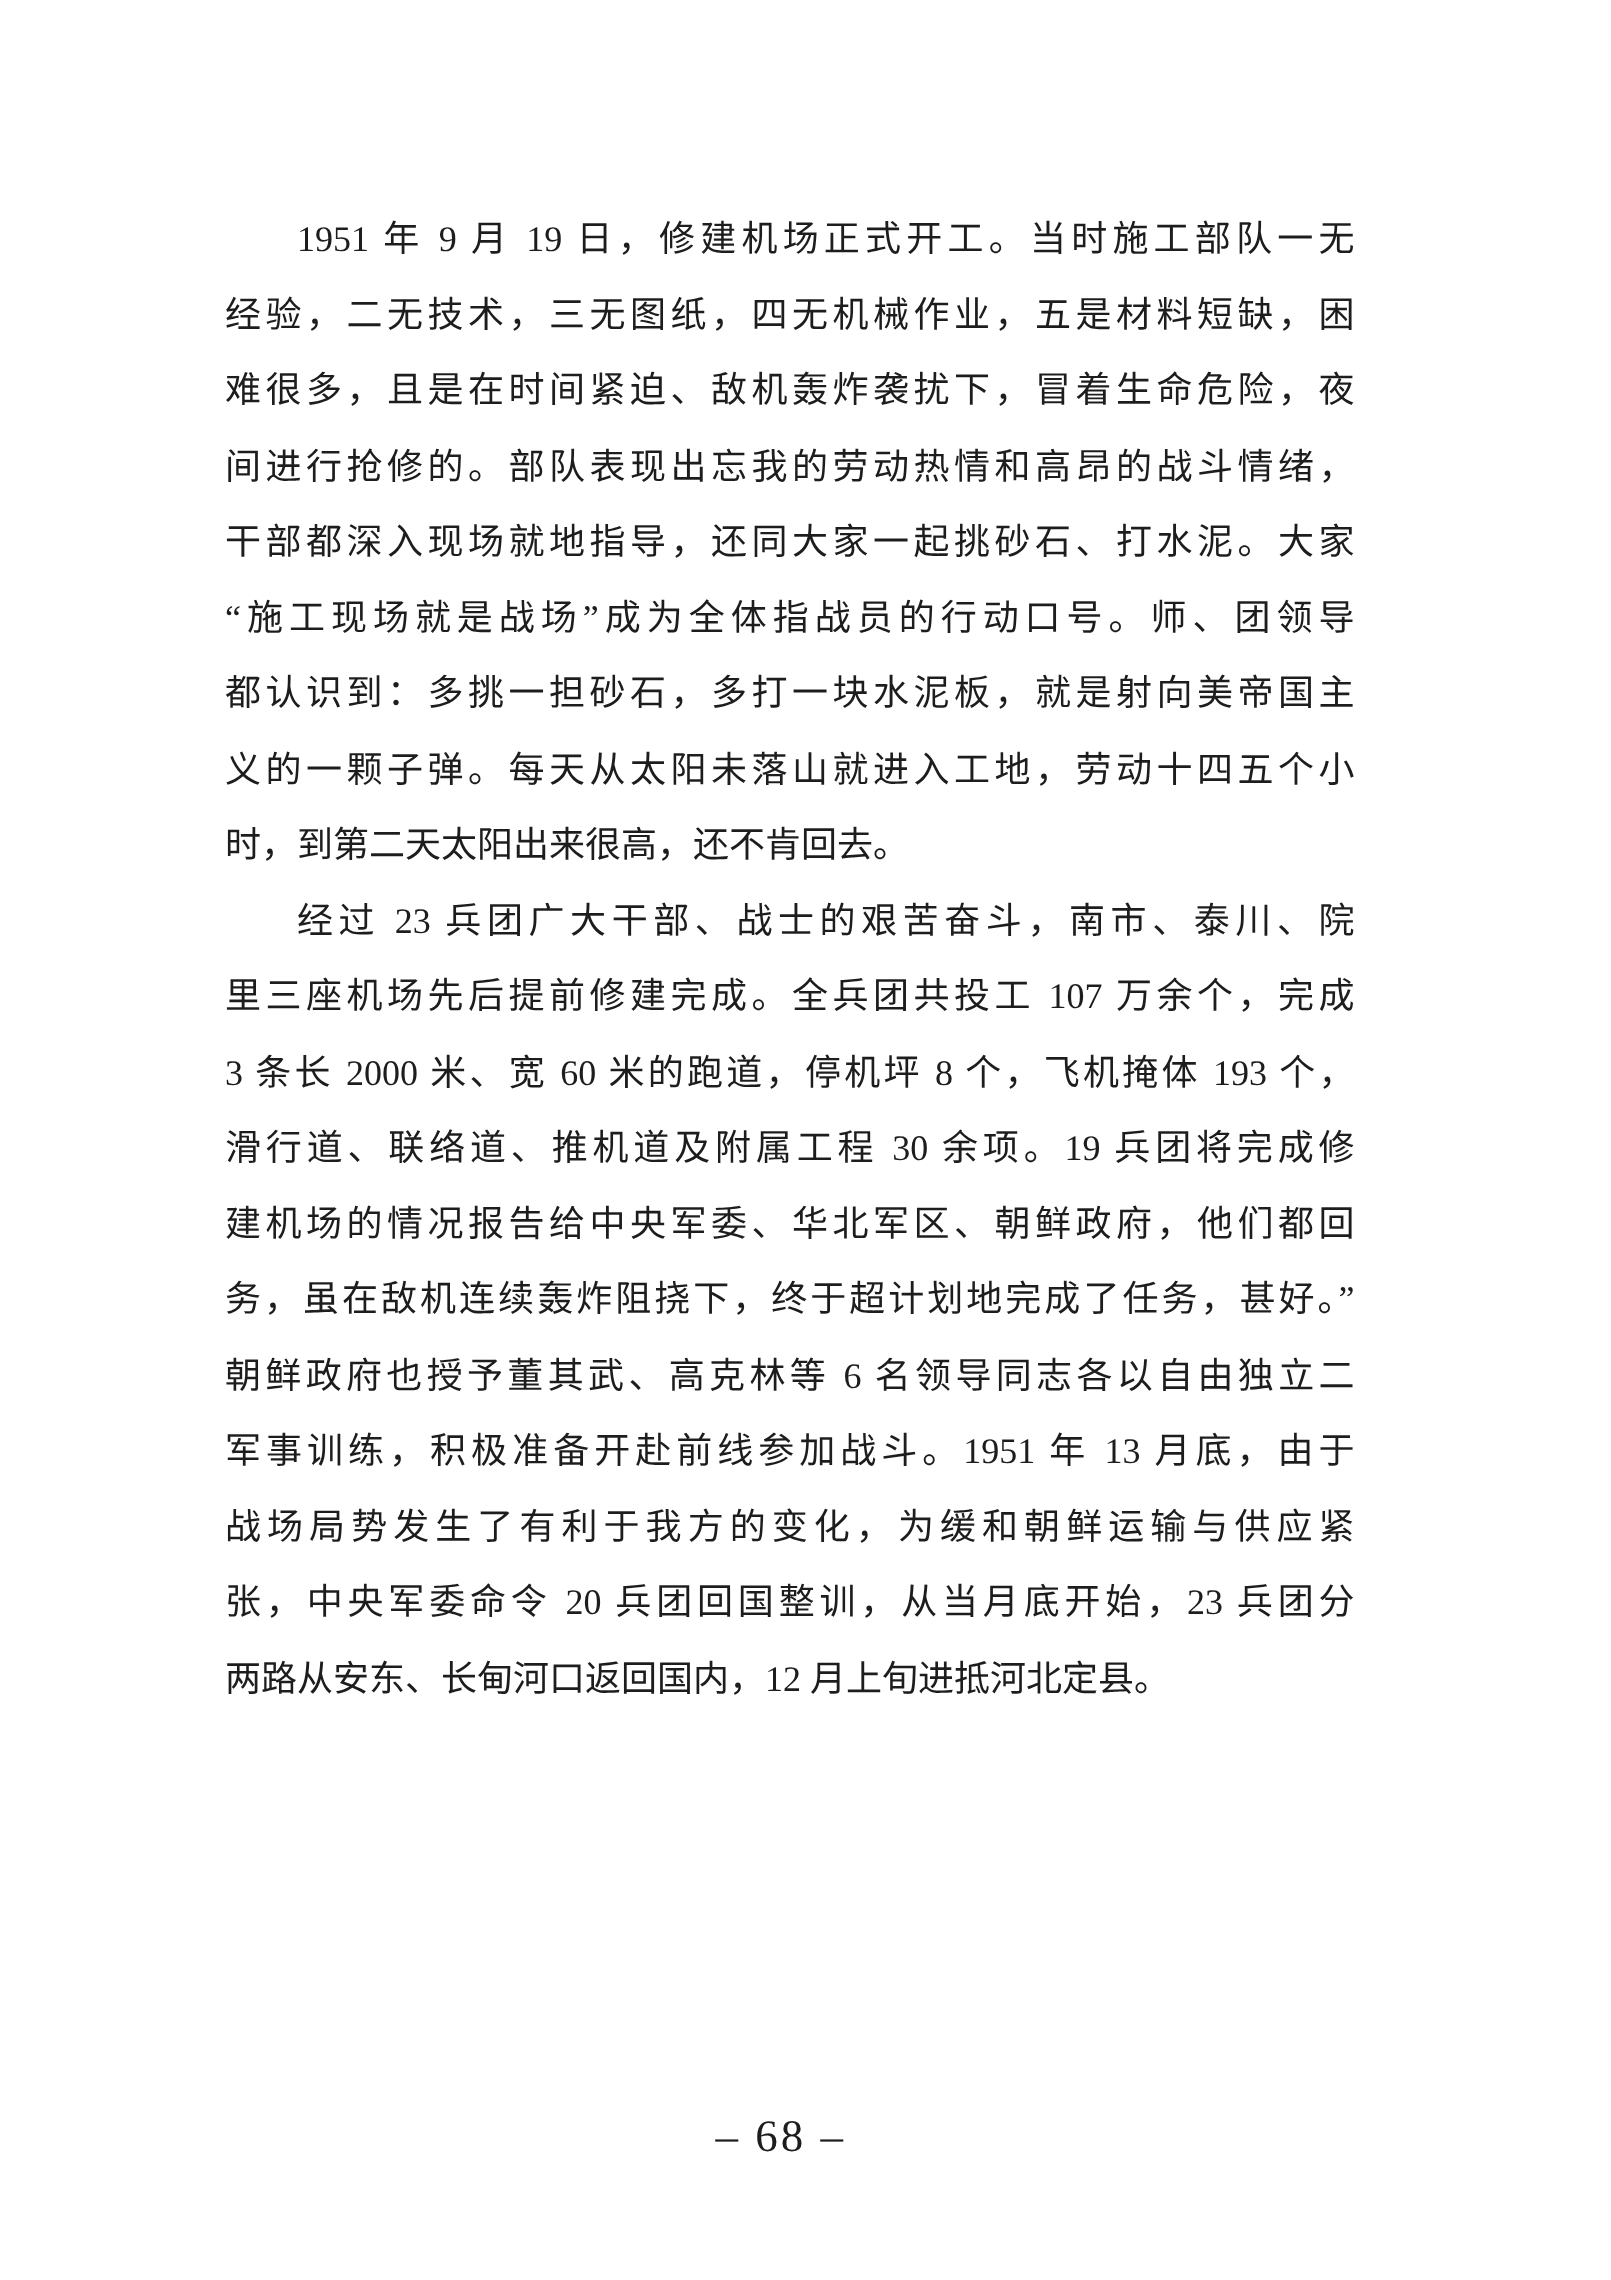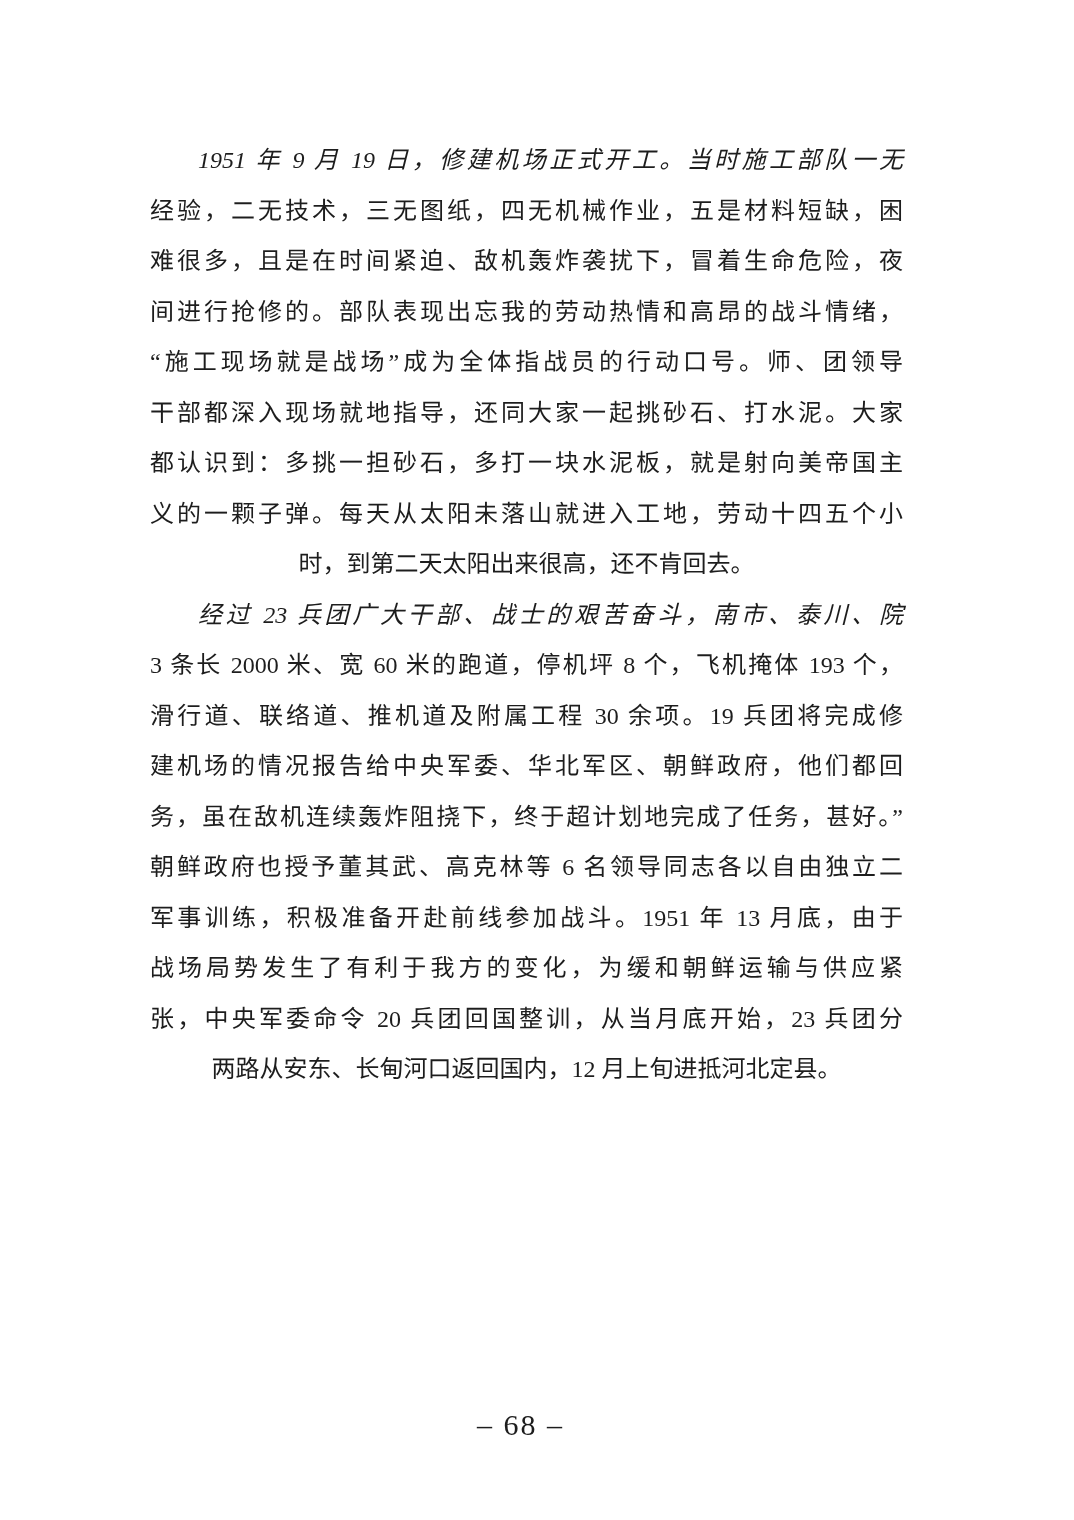--- a/index.html
+++ b/index.html
@@ -24,31 +24,30 @@
     top: 135px;
     width: 753px;
   }
   .line {
     margin: 0;
     padding: 0;
     height: 50.5px;
     line-height: 50.5px;
     font-size: 24px;
     white-space: nowrap;
-    text-align: center;
+    text-align: left;
   }
   .line.fill {
     white-space: normal;
     text-align: justify;
     text-align-last: justify;
     text-justify: inter-character;
   }
   .line.indent {
     text-indent: 2em;
-    font-style: italic;
   }
   .page-number {
     position: absolute;
     top: 1403px;
     left: 0;
     width: 1041px;
     height: 44px;
     line-height: 44px;
     text-align: center;
     font-size: 30px;
@@ -58,26 +57,27 @@
 </style>
 </head>
 <body>
 
 <div class="page">
   <main class="text-block">
       <p class="line indent fill">1951 年 9 月 19 日，修建机场正式开工。当时施工部队一无</p>
       <p class="line fill">经验，二无技术，三无图纸，四无机械作业，五是材料短缺，困</p>
       <p class="line fill">难很多，且是在时间紧迫、敌机轰炸袭扰下，冒着生命危险，夜</p>
       <p class="line fill">间进行抢修的。部队表现出忘我的劳动热情和高昂的战斗情绪，</p>
+      <p class="line fill">干部都深入现场就地指导，还同大家一起挑砂石、打水泥。大家</p>
       <p class="line fill">“施工现场就是战场”成为全体指战员的行动口号。师、团领导</p>
-      <p class="line fill">干部都深入现场就地指导，还同大家一起挑砂石、打水泥。大家</p>
       <p class="line fill">都认识到：多挑一担砂石，多打一块水泥板，就是射向美帝国主</p>
       <p class="line fill">义的一颗子弹。每天从太阳未落山就进入工地，劳动十四五个小</p>
       <p class="line">时，到第二天太阳出来很高，还不肯回去。</p>
       <p class="line indent fill">经过 23 兵团广大干部、战士的艰苦奋斗，南市、泰川、院</p>
+      <p class="line fill">里三座机场先后提前修建完成。全兵团共投工 107 万余个，完成</p>
       <p class="line fill">3 条长 2000 米、宽 60 米的跑道，停机坪 8 个，飞机掩体 193 个，</p>
       <p class="line fill">滑行道、联络道、推机道及附属工程 30 余项。19 兵团将完成修</p>
       <p class="line fill">建机场的情况报告给中央军委、华北军区、朝鲜政府，他们都回</p>
       <p class="line fill">务，虽在敌机连续轰炸阻挠下，终于超计划地完成了任务，甚好。”</p>
       <p class="line fill">朝鲜政府也授予董其武、高克林等 6 名领导同志各以自由独立二</p>
       <p class="line fill">军事训练，积极准备开赴前线参加战斗。1951 年 13 月底，由于</p>
       <p class="line fill">战场局势发生了有利于我方的变化，为缓和朝鲜运输与供应紧</p>
       <p class="line fill">张，中央军委命令 20 兵团回国整训，从当月底开始，23 兵团分</p>
       <p class="line">两路从安东、长甸河口返回国内，12 月上旬进抵河北定县。</p>
     </main>

